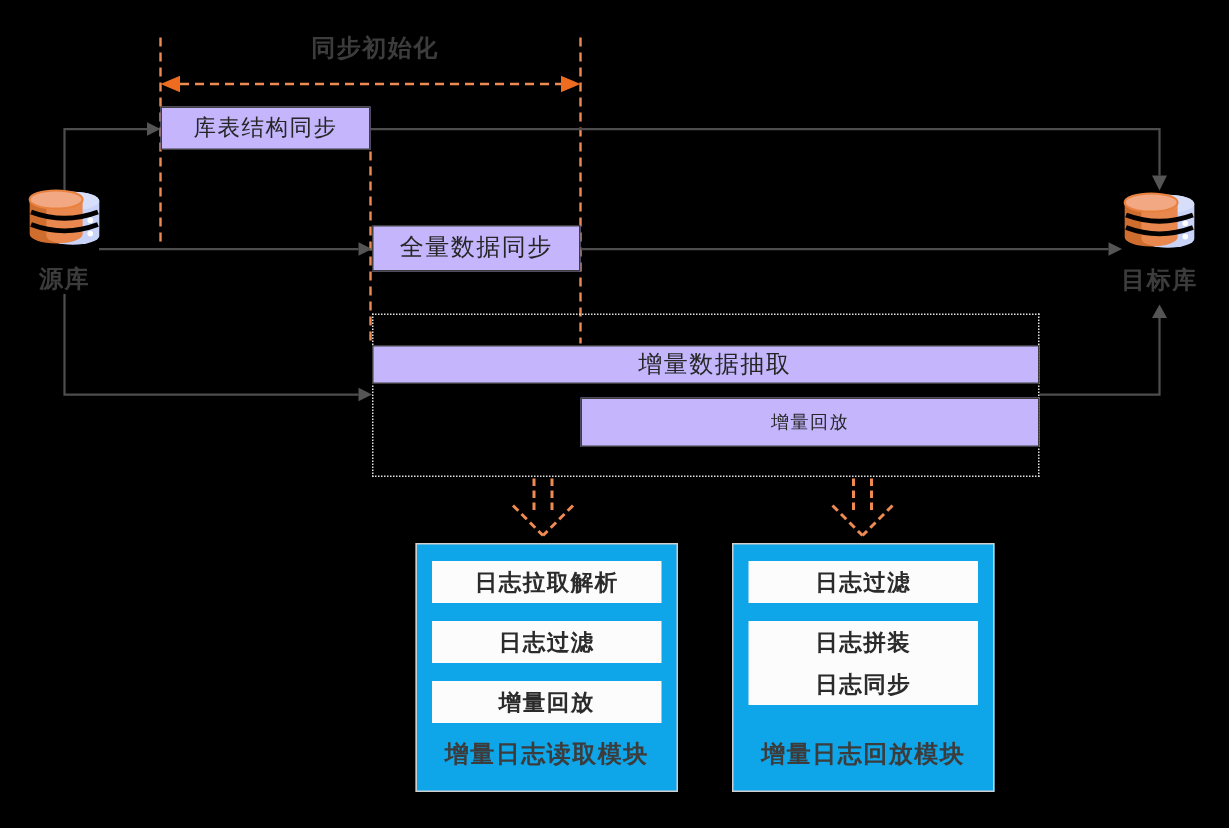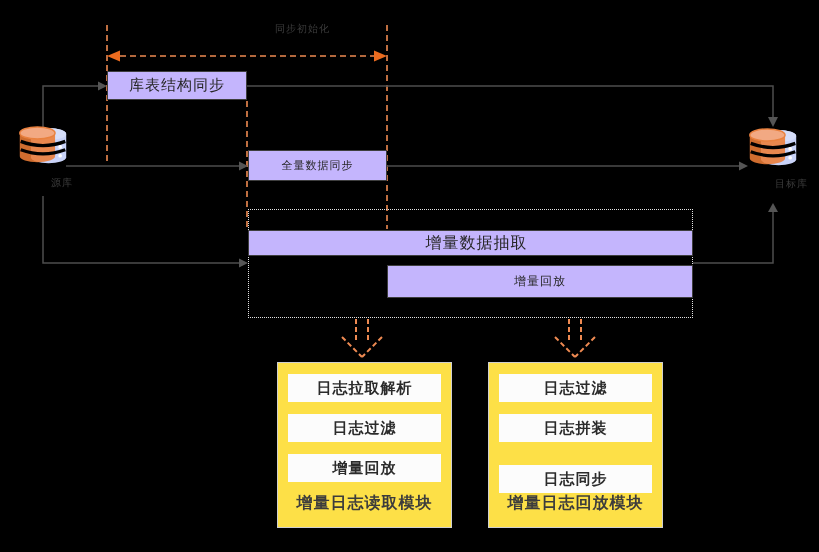--- a/index.html
+++ b/index.html
@@ -7,28 +7,28 @@
     position:relative;width:819px;height:552px;background:#000;overflow:hidden;
     font-family:"Liberation Sans","DejaVu Sans",sans-serif;
   }
   #wires{position:absolute;left:0;top:0;z-index:1;}
   .node{
     position:absolute;z-index:2;background:#c4b5fd;border:1.5px solid #3E3E3E;
     color:#262626;font-weight:400;display:flex;align-items:center;justify-content:center;
     box-sizing:border-box;letter-spacing:1px;
   }
   .muted-label{
-    position:absolute;z-index:2;color:#3C3C3C;font-weight:400;font-size:10px;
-    text-align:right;letter-spacing:1px;
+    position:absolute;z-index:2;color:#3C3C3C;font-weight:700;font-size:16px;
+    text-align:center;letter-spacing:1px;
   }
   .dotted-group{
     position:absolute;z-index:1;border:1px dotted #E2E2E2;box-sizing:border-box;background:transparent;
   }
   .module{
-    position:absolute;z-index:2;border:1.5px solid #CFCFCF;box-sizing:border-box;background:#fde047;
+    position:absolute;z-index:2;border:1.5px solid #CFCFCF;box-sizing:border-box;background:#0ea5e9;
   }
   .module-item{
     position:absolute;left:10px;width:153px;height:28px;background:#FCFCFC;
     color:#2B2B2B;font-weight:700;font-size:15px;display:flex;align-items:center;
     justify-content:center;letter-spacing:1px;box-sizing:border-box;
   }
   .module-label{
     position:absolute;left:0;top:130px;width:100%;text-align:center;color:#3C3C3C;
     font-weight:700;font-size:16px;letter-spacing:1px;
   }
@@ -109,35 +109,35 @@
       <path d="M4,16 Q28,25 52,16" stroke="#000" stroke-width="3.5" fill="none"></path>
       <path d="M4,25 Q28,34 52,25" stroke="#000" stroke-width="3.5" fill="none"></path>
       <circle cx="46.5" cy="22" r="2" fill="#fff"></circle>
       <circle cx="46.5" cy="31.5" r="2" fill="#fff"></circle>
     </svg>
   </div>
   <div class="muted-label" style="left:738px;top:177px;width:70px;">目标库</div>
 
   <div class="node" style="left:107px;top:71px;width:140px;height:29px;font-size:15px;">库表结构同步</div>
 
-  <div class="node" style="left:248px;top:150px;width:139px;height:31px;font-size:11px;">全量数据同步</div>
+  <div class="node" style="left:248px;top:150px;width:139px;height:31px;font-size:16px;">全量数据同步</div>
 
   <div class="dotted-group" style="left:248px;top:209px;width:445px;height:109px;"></div>
 
   <div class="node" style="left:248px;top:230px;width:445px;height:26px;font-size:16px;border-width:1px;padding-left:12px;">增量数据抽取</div>
 
   <div class="node" style="left:387px;top:265px;width:306px;height:33px;font-size:12px;border-width:1px;">增量回放</div>
 
   <div class="module" style="left:277px;top:362px;width:175px;height:166px;">
     <div class="module-item" style="top:11px;">日志拉取解析</div>
     <div class="module-item" style="top:51px;">日志过滤</div>
     <div class="module-item" style="top:91px;">增量回放</div>
     <div class="module-label">增量日志读取模块</div>
   </div>
 
   <div class="module" style="left:488px;top:362px;width:175px;height:166px;">
     <div class="module-item" style="top:11px;">日志过滤</div>
     <div class="module-item" style="top:51px;">日志拼装</div>
-    <div class="module-item" style="top:102px;">日志同步</div>
+    <div class="module-item" style="top:79px;">日志同步</div>
     <div class="module-label">增量日志回放模块</div>
   </div>
 
 </div>
 
 </body></html>

